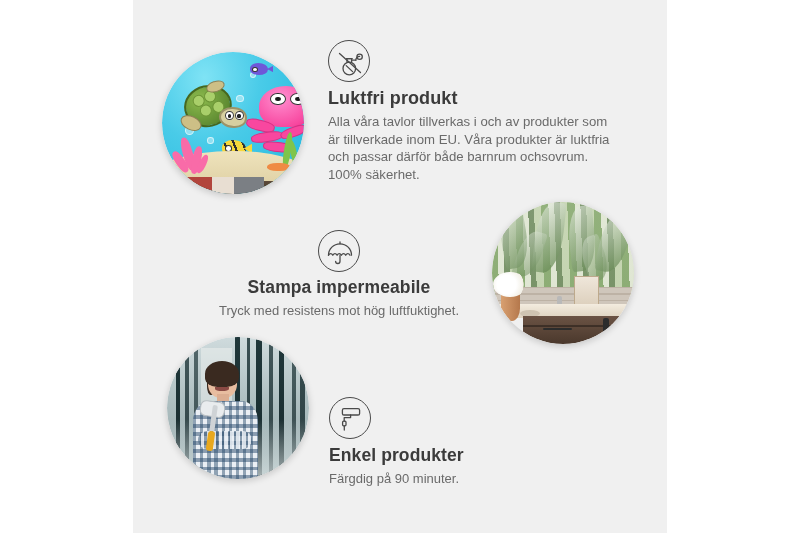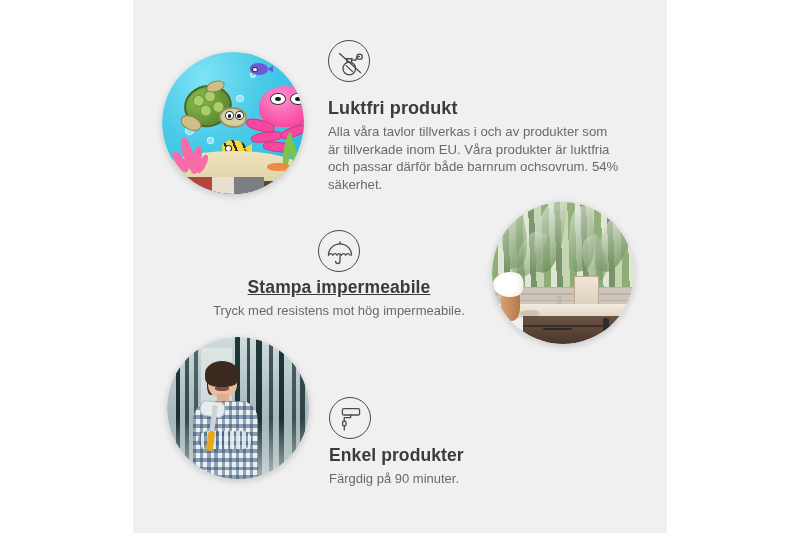--- a/index.html
+++ b/index.html
@@ -283,37 +283,37 @@
     position: relative;
     box-sizing: border-box;
   }
   .icon-circle svg { position:absolute; left:0; top:0; }
 
   .f-title {
     font-size: 17.5px;
     font-weight: bold;
     color: #3b3b3b;
     letter-spacing: 0.1px;
-    margin: 16px 0 4px 0;
+    margin: 6px 0 4px 0;
     white-space: nowrap;
   }
   .f-body {
     font-size: 13.2px;
     line-height: 17.5px;
     color: #6a6a6a;
   }
 
   
   #feat-odor { left: 328px; top: 40px; width: 292px; }
   #feat-odor .f-title { font-size: 18px; }
 
   
   #feat-water { left: 206px; top: 230px; width: 266px; text-align: center; }
   #feat-water .icon-wrap { display:flex; justify-content:center; }
-  #feat-water .f-title { font-size: 17.5px; margin-top: 5px; text-decoration: underline; }
+  #feat-water .f-title { font-size: 17.5px; margin-top: 5px; }
   #feat-water .f-body { font-size: 13px; }
 
   
   #feat-easy { left: 329px; top: 397px; width: 250px; }
   #feat-easy .f-title { font-size: 17.5px; margin-top: 6px; }
   #feat-easy .f-body { font-size: 13px; }
 </style>
 </head>
 <body>
 
@@ -452,38 +452,38 @@
           <path d="M17.4 17.6h5.8"></path>
           <path d="M23.2 19.2h3.6"></path>
           <path d="M26.8 19.2c0-2.1 1.7-3.8 3.8-3.8"></path>
           <path d="M30.6 13.1c1.5 0 2.7 1.2 2.7 2.6s-1.2 2.6-2.7 2.6-2.7-1.2-2.7-2.6 1.2-2.6 2.7-2.6z"></path>
           <path d="M17.2 24.6l6.4 6"></path>
           <path d="M10.5 12.5l21 19"></path>
         </g>
       </svg>
     </div>
     <div class="f-title">Luktfri produkt</div>
-    <div class="f-body">Alla våra tavlor tillverkas i och av produkter som är tillverkade inom EU. Våra produkter är luktfria och passar därför både barnrum ochsovrum. 54% säkerhet.</div>
+    <div class="f-body">Alla våra tavlor tillverkas i och av produkter som är tillverkade inom EU. Våra produkter är luktfria och passar därför både barnrum ochsovrum. 100% säkerhet.</div>
   </div>
 
   <div class="feature" id="feat-water">
     <div class="icon-wrap">
       <div class="icon-circle">
         <svg width="42" height="42" viewBox="0 0 42 42" aria-hidden="true">
           <g fill="none" stroke="#4a4a4a" stroke-width="1.3" stroke-linecap="round" stroke-linejoin="round">
             <path d="M9.5 24.2C9.5 17.9 14.6 12.8 21 12.8s11.5 5.1 11.5 11.4"></path>
             <path d="M9.5 24.2c1.2-2.2 3.1-2.2 4.3 0 1.2-2.2 3.1-2.2 4.3 0 1.2-2.2 3.1-2.2 4.3 0 1.2-2.2 3.1-2.2 4.3 0 1.2-2.2 3.1-2.2 4.3 0"></path>
             <path d="M21 12.8v-1.9"></path>
             <path d="M21 24.2v6.1c0 1.2-1 2.2-2.2 2.2s-2.2-1-2.2-2.2"></path>
           </g>
         </svg>
       </div>
     </div>
     <div class="f-title">Stampa impermeabile</div>
-    <div class="f-body">Tryck med resistens mot hög impermeabile.</div>
+    <div class="f-body">Tryck med resistens mot hög luftfuktighet.</div>
   </div>
 
   <div class="feature" id="feat-easy">
     <div class="icon-circle">
       <svg width="42" height="42" viewBox="0 0 42 42" aria-hidden="true">
         <g fill="none" stroke="#4a4a4a" stroke-width="1.3" stroke-linecap="round" stroke-linejoin="round">
           <rect x="12.4" y="10.6" width="17.2" height="6.4" rx="1.6"></rect>
           <path d="M20.6 17v2.6h-6.4v3.6"></path>
           <rect x="12.6" y="23.2" width="3.4" height="4.6" rx="1"></rect>
           <path d="M14.3 27.8v4.2"></path>

